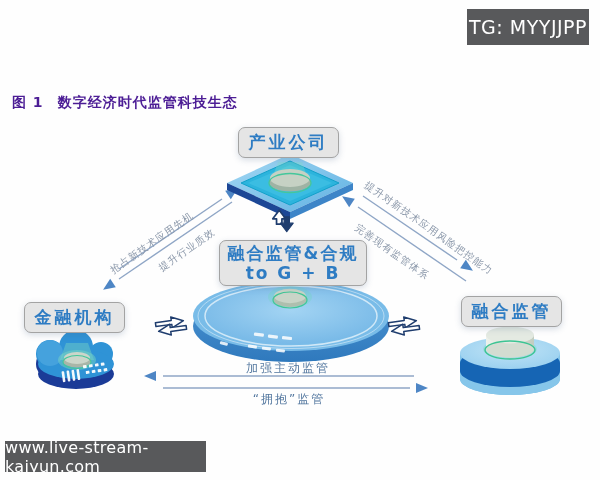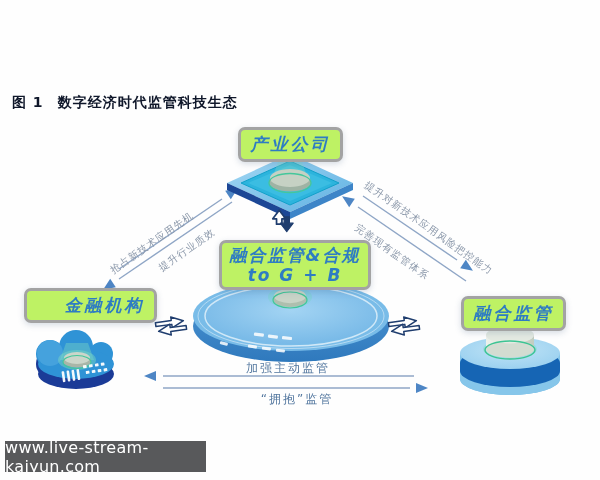--- a/index.html
+++ b/index.html
@@ -10,30 +10,30 @@
   body{width:600px;height:480px;background:#ffffff;overflow:hidden;
        font-family:"DejaVu Sans","Liberation Sans",sans-serif;}
   #stage{position:relative;width:600px;height:480px;background:#fefefe;}
 
   .wm{position:absolute;background:var(--badge-bg);color:#fff;display:flex;
       align-items:center;justify-content:center;}
   #tg-badge{left:467px;top:9px;width:122px;height:36px;font-size:19px;letter-spacing:.5px;}
   #site-bar{left:5px;top:441px;width:201px;height:31px;font-size:16px;letter-spacing:.3px;}
 
   #caption{position:absolute;left:12px;top:94px;font-size:14px;font-weight:bold;
-           color:#0f172a;letter-spacing:1px;white-space:nowrap;}
+           color:#4c1d95;letter-spacing:1px;white-space:nowrap;}
   #caption .fig-no{margin-right:14px;}
 
-  .label-box{position:absolute;background:#bef264;border:3px solid #a3a3a3;border-radius:7px;
+  .label-box{position:absolute;background:#e5e5e5;border:1px solid #a3a3a3;border-radius:7px;
              box-shadow:0 2px 6px rgba(70,95,130,.22);color:var(--accent-blue);
              font-weight:bold;display:flex;flex-direction:column;align-items:center;
-             justify-content:center;font-size:17px;letter-spacing:3px;z-index:5;white-space:nowrap;font-style:italic;}
+             justify-content:center;font-size:17px;letter-spacing:3px;z-index:5;white-space:nowrap;}
   #industry-box{left:238px;top:127px;width:99px;height:29px;}
   #hub-box{left:219px;top:240px;width:146px;height:44px;line-height:20px;letter-spacing:2px;}
-  #financial-box{left:24px;top:288px;width:99px;height:29px;padding-left:28px;}
+  #financial-box{left:24px;top:302px;width:99px;height:29px;}
   #regulator-box{left:461px;top:296px;width:99px;height:29px;}
 
   .icon{position:absolute;z-index:2;}
   #industry-icon{left:224px;top:152px;}
   #hub-icon{left:190px;top:266px;}
   #financial-icon{left:24px;top:330px;}
   #regulator-icon{left:457px;top:321px;}
   #vswap-icon{left:269px;top:207px;z-index:4;}
   #hswap-left{left:153px;top:313px;transform:rotate(-8deg);}
   #hswap-right{left:386px;top:313px;transform:rotate(-8deg);}
@@ -44,27 +44,28 @@
 
   .edge-label{position:absolute;font-size:10px;color:var(--edge-label);letter-spacing:1px;
               white-space:nowrap;text-align:center;z-index:3;}
   #lbl-seize{left:92px;top:236px;width:120px;transform:rotate(-35deg);}
   #lbl-quality{left:147px;top:243px;width:80px;transform:rotate(-35deg);}
   #lbl-risk{left:352px;top:220px;width:150px;transform:rotate(35deg);}
   #lbl-system{left:347px;top:245px;width:90px;transform:rotate(35deg);}
   .bottom-label{position:absolute;font-size:12px;color:var(--bottom-label);letter-spacing:2px;
                 white-space:nowrap;text-align:center;z-index:3;}
   #lbl-proactive{left:236px;top:360px;width:104px;text-align:center;}
-  #lbl-embrace{left:245px;top:391px;width:104px;}
+  #lbl-embrace{left:237px;top:391px;width:104px;}
 </style>
 </head>
 <body>
 
 <div id="stage">
 
+  <div id="tg-badge" class="wm">TG: MYYJJPP</div>
   <div id="site-bar" class="wm">www.live-stream-kaiyun.com</div>
 
   <div id="caption">
     <span class="fig-no">图 1</span><span>数字经济时代监管科技生态</span>
   </div>
 
   <svg id="arrows" width="600" height="480">
     <g>
       <line class="aline" x1="119" y1="269" x2="222" y2="199"></line>
       <polygon class="ahead" points="0,-5 12,0 0,5" transform="translate(228,195) rotate(-34)"></polygon>

